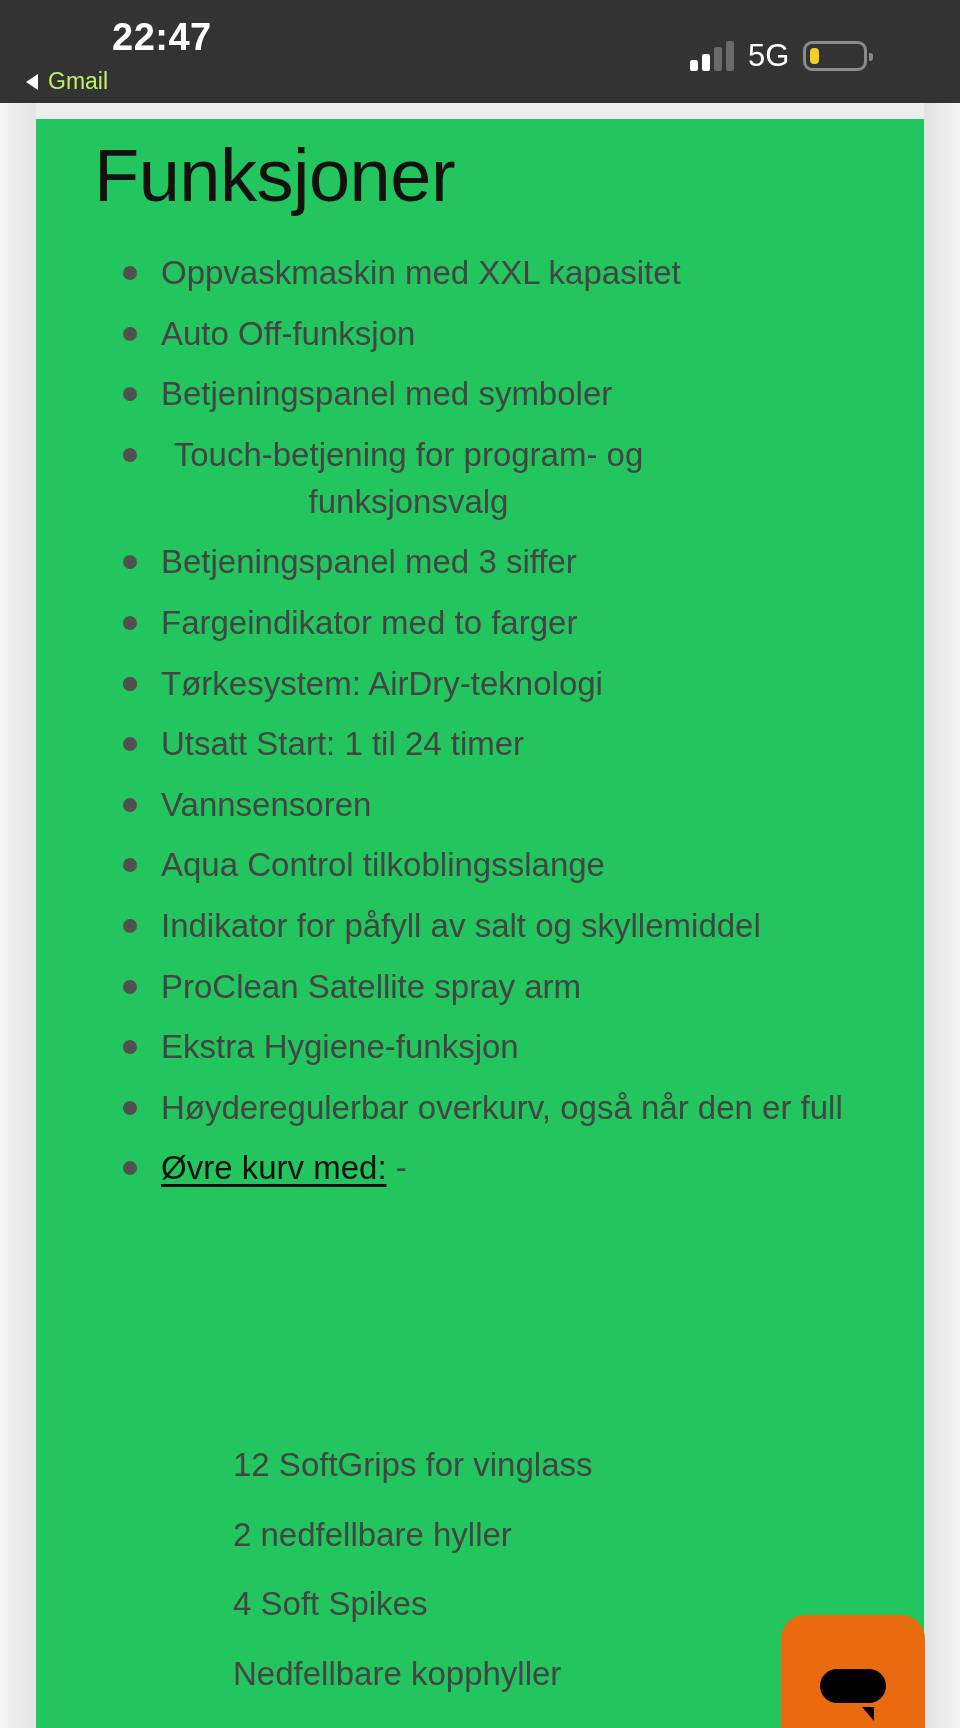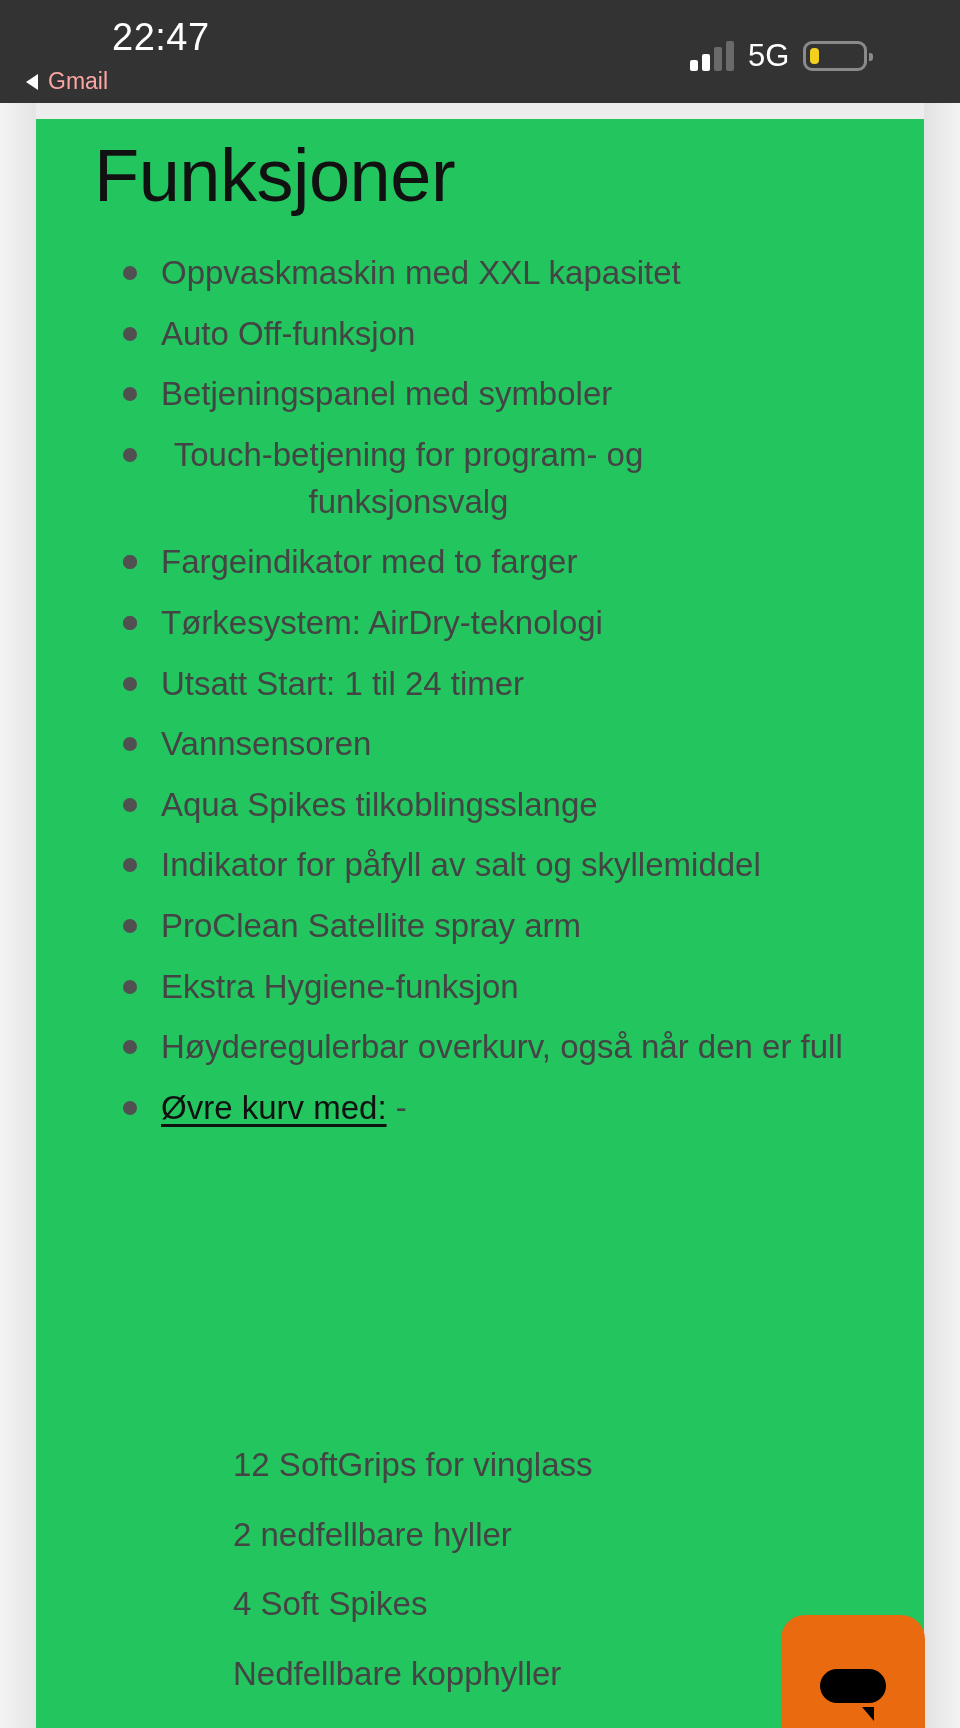--- a/index.html
+++ b/index.html
@@ -6,26 +6,26 @@
     html, body { width: 960px; height: 1728px; overflow: hidden; background: #ededed; }
     body { position: relative; font-family: "Liberation Sans", "DejaVu Sans", sans-serif; }
 
     
     .status-bar {
       position: absolute; left: 0; top: 0; width: 960px; height: 103px;
       background: #333333; color: #ffffff;
     }
     .status-time {
       position: absolute; left: 112px; top: 16px;
-      font-size: 38px; font-weight: normal; letter-spacing: 0.5px;
+      font-size: 38px; font-weight: bold; letter-spacing: 0.5px;
       font-family: "Liberation Sans", sans-serif;
     }
     .status-back {
       position: absolute; left: 26px; top: 68px; display: flex; align-items: center;
-      font-size: 23px; color: #fca5a5;
+      font-size: 23px; color: #bef264;
     }
     .back-arrow {
       width: 0; height: 0; border-top: 8px solid transparent; border-bottom: 8px solid transparent;
       border-right: 12px solid #ffffff; margin-right: 10px;
     }
     .status-right { position: absolute; left: 690px; top: 38px; display: flex; align-items: center; }
     .signal { display: flex; align-items: flex-end; height: 30px; gap: 4px; margin-right: 14px; }
     .signal span { width: 8px; border-radius: 2px; display: block; }
     .net-label { font-size: 31px; color: #ffffff; margin-right: 14px; }
     .battery {
@@ -111,27 +111,27 @@
 <div class="gutter-right"></div>
 
 <div class="card">
   <h1 class="page-title">Funksjoner</h1>
 
   <ul class="feature-list">
     <li class="feature-item"><span class="bullet"></span><span>Oppvaskmaskin med XXL kapasitet</span></li>
     <li class="feature-item"><span class="bullet"></span><span>Auto Off-funksjon</span></li>
     <li class="feature-item"><span class="bullet"></span><span>Betjeningspanel med symboler</span></li>
     <li class="feature-item" style="padding-right:200px;text-align:center;"><span class="bullet"></span><span>Touch-betjening for program- og funksjonsvalg</span></li>
-    <li class="feature-item"><span class="bullet"></span></li>
+    <li class="feature-item"><span class="bullet"></span><span>Betjeningspanel med 3 siffer</span></li>
     <li class="feature-item"><span class="bullet"></span><span>Fargeindikator med to farger</span></li>
     <li class="feature-item"><span class="bullet"></span></li>
     <li class="feature-item"><span class="bullet"></span><span>Tørkesystem: AirDry-teknologi</span></li>
     <li class="feature-item"><span class="bullet"></span><span>Utsatt Start: 1 til 24 timer</span></li>
     <li class="feature-item"><span class="bullet"></span><span>Vannsensoren</span></li>
-    <li class="feature-item"><span class="bullet"></span><span>Aqua Spikes tilkoblingsslange</span></li>
+    <li class="feature-item"><span class="bullet"></span><span>Aqua Control tilkoblingsslange</span></li>
     <li class="feature-item"><span class="bullet"></span><span>Indikator for påfyll av salt og skyllemiddel</span></li>
     <li class="feature-item"><span class="bullet"></span><span>ProClean Satellite spray arm</span></li>
     <li class="feature-item"><span class="bullet"></span><span>Ekstra Hygiene-funksjon</span></li>
     <li class="feature-item" style="white-space:nowrap;"><span class="bullet"></span><span>Høyderegulerbar overkurv, også når den er full</span></li>
     <li class="feature-item"><span class="bullet"></span><span class="link-text">Øvre kurv med:</span><span> -</span></li>
   </ul>
 
   <ul class="sub-list">
     <li class="sub-item">12 SoftGrips for vinglass</li>
     <li class="sub-item">2 nedfellbare hyller</li>

